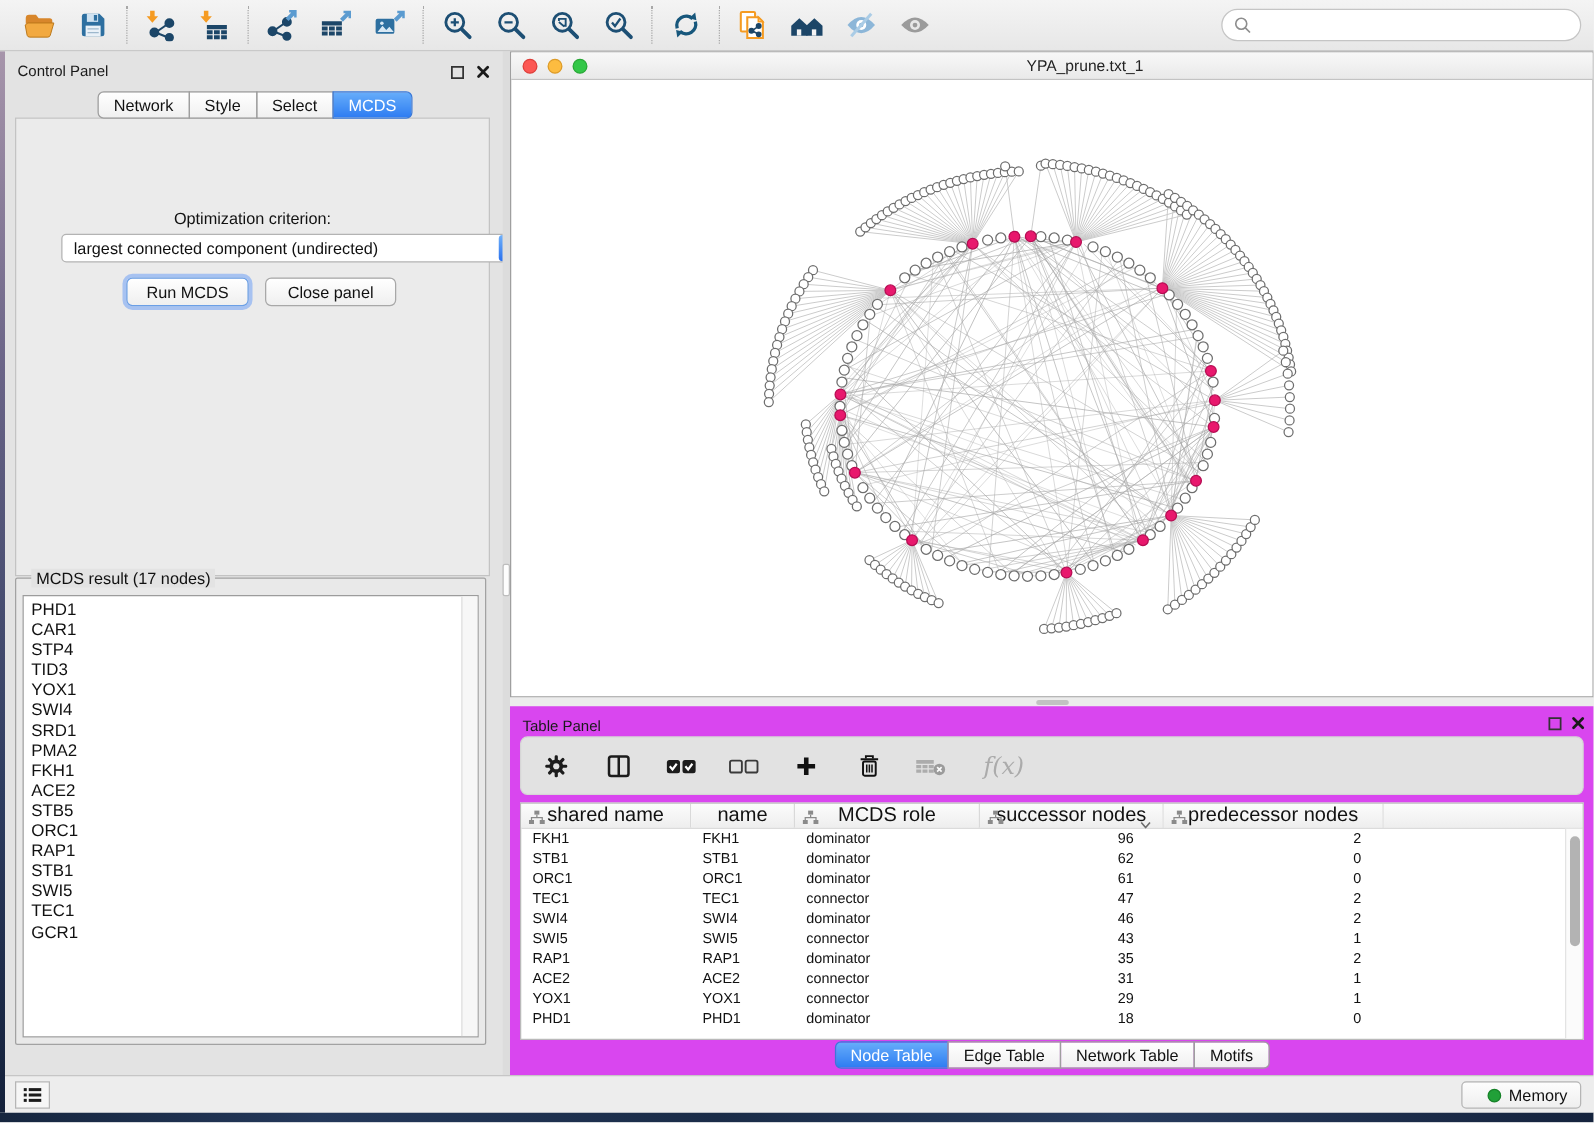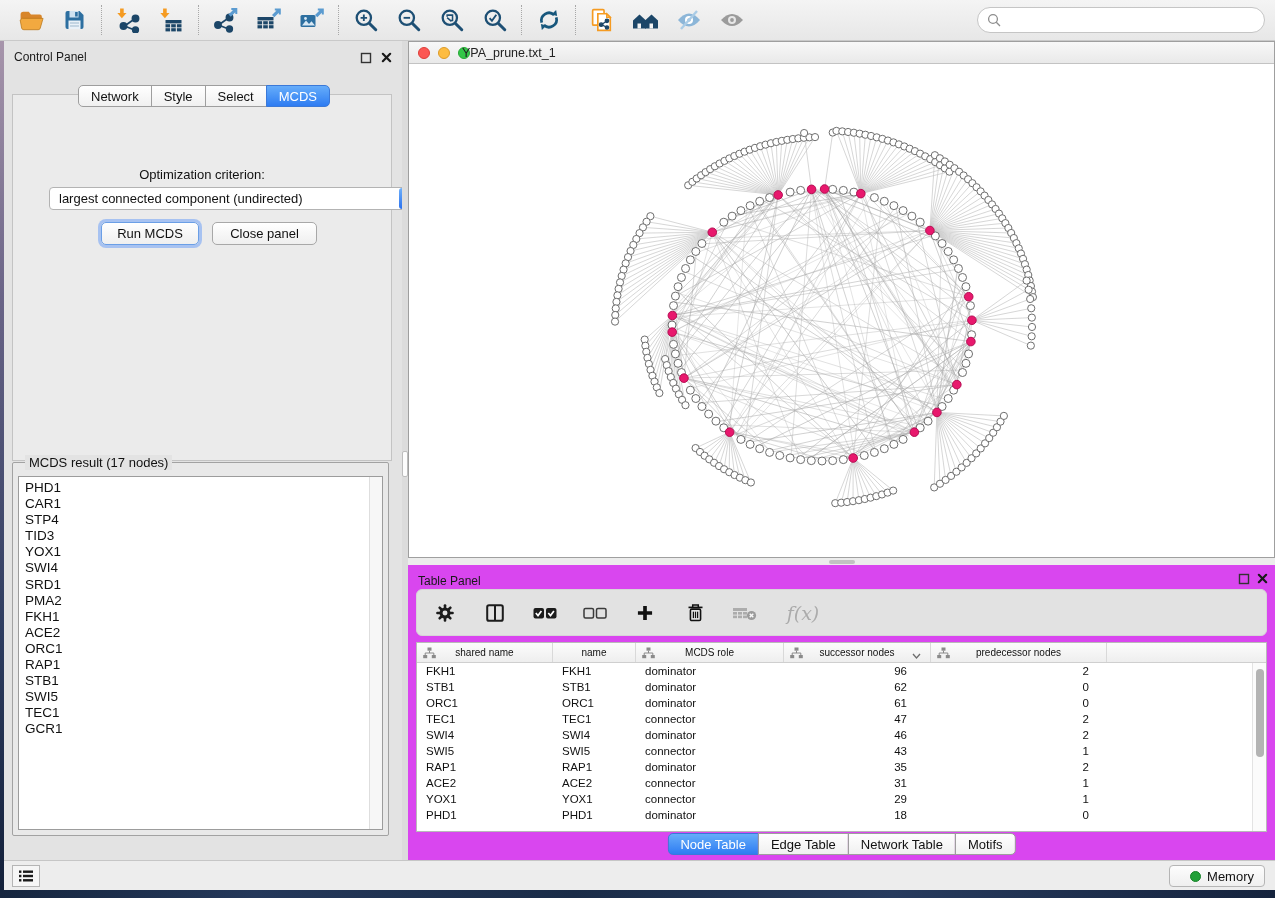--- a/index.html
+++ b/index.html
@@ -20,21 +20,21 @@
 
   
   .control-panel{position:absolute;left:4px;top:41px;width:398px;height:819px;background:#e3e3e3;padding-left:36px;}
   .panel-title{position:absolute;left:10px;top:9px;font-size:12px;color:#1a1a1a;}
   .win-btn{position:absolute;top:10px;width:13px;height:13px;background:none;border:none;padding:0;display:flex;align-items:center;justify-content:center;}
   .seg-tabs{display:flex;}
   .seg{height:22px;border:1px solid #9e9e9e;margin-left:-1px;background:linear-gradient(#ffffff,#f0f0f0);font-size:13px;color:#111;display:flex;align-items:center;justify-content:center;padding:0 12px;}
   .seg:first-child{border-radius:5px 0 0 5px;margin-left:0;}
   .seg:last-child{border-radius:0 5px 5px 0;}
   .seg.active{background:linear-gradient(#66adfa,#2e7cf2);color:#fff;border-color:#3b79d8;}
-  .cp-tabs{position:absolute;left:74px;top:44px;z-index:2;}
+  .cp-tabs{position:absolute;left:74px;top:32px;z-index:2;}
   .cp-box{position:absolute;left:8px;top:53px;width:380px;height:367px;background:#ebebeb;border:1px solid #c3c3c3;}
   .opt-label{position:absolute;left:0;top:72px;width:100%;text-align:center;font-size:13px;color:#111;}
   .dropdown{position:absolute;left:36px;top:92px;width:371px;height:23px;background:#fff;border:1px solid #b3b3b3;border-radius:4px;display:flex;align-items:center;gap:16px;}
   .dropdown .dd-text{flex:1;font-size:13px;padding-left:9px;color:#111;white-space:nowrap;overflow:hidden;}
   .dd-step{width:19px;height:21px;margin-right:1px;border-radius:3px;background:linear-gradient(#6fb0fa,#2a71ee);display:flex;flex-direction:column;align-items:center;justify-content:center;gap:2px;}
   .btn{background:linear-gradient(#ffffff,#efefef);border:1px solid #a8a8a8;border-radius:5px;font-size:13px;color:#111;height:23px;font-family:"Liberation Sans",sans-serif;}
   .btn-run{position:absolute;left:88px;top:127px;width:98px;box-shadow:0 0 0 3px rgba(112,160,245,.55);border-color:#6b9fe6;}
   .btn-close{position:absolute;left:199px;top:127px;width:105px;}
   .mcds-fieldset{position:absolute;left:8px;top:421px;width:377px;height:374px;border:1px solid #a2a2a2;border-radius:2px;background:#e9e9e9;}
   .mcds-legend{position:absolute;left:12px;top:-8px;background:#e3e3e3;padding:0 4px;font-size:13px;color:#111;}
@@ -49,31 +49,31 @@
   .h-split .grab{position:absolute;left:50%;top:1.5px;width:26px;height:4px;margin-left:-13px;background:#c2c2c2;border-radius:2px;}
 
   
   .net-win{position:absolute;left:408px;top:41px;width:867px;height:517px;background:#fff;border:1px solid #9f9f9f;}
   .net-titlebar{position:absolute;left:0;top:0;right:0;height:22px;background:linear-gradient(#f8f8f8,#e9e9e9);border-bottom:1px solid #c3c3c3;}
   .lights{position:absolute;left:9px;top:5px;display:flex;gap:8px;}
   .light{width:12px;height:12px;border-radius:50%;}
   .light.red{background:#fc5753;border:1px solid #de3e39;}
   .light.yellow{background:#fdbc40;border:1px solid #dd9b27;}
   .light.green{background:#33c748;border:1px solid #27a835;}
-  .net-title{position:absolute;left:17px;right:0;top:4px;font-size:12.5px;color:#222;margin-left:36px;}
+  .net-title{position:absolute;left:17px;right:0;top:4px;text-align:center;font-size:12.5px;color:#222;margin-left:36px;}
   .net-canvas{position:absolute;left:0;top:22px;}
 
   
   .table-panel{position:absolute;left:408px;top:565px;width:867px;height:295px;background:#d946ef;}
   .tp-toolbar{position:absolute;left:8px;top:24px;width:851px;height:47px;background:#e2e2e2;border:1px solid #d6d6d6;border-radius:6px;display:flex;align-items:center;padding-left:14px;gap:22px;}
   .tpb{background:none;border:none;padding:0;width:28px;height:28px;display:flex;align-items:center;justify-content:center;}
   .fx{font-family:"DejaVu Serif",serif;font-style:italic;font-size:19px;color:#ababab;}
   .dtable{position:absolute;left:8px;top:77px;width:851px;height:190px;background:#fff;border:1px solid #b9b9b9;overflow:hidden;}
   .thead{display:grid;grid-template-columns:136px 83px 148px 147px 176px 1fr;height:20px;border-bottom:1px solid #cfcfcf;}
-  .th{position:relative;background:linear-gradient(#fcfcfc,#eeeeee);border-right:1px solid #d9d9d9;font-size:10px;color:#111;display:flex;align-items:center;justify-content:center;}
+  .th{position:relative;background:linear-gradient(#fcfcfc,#eeeeee);border-right:1px solid #d9d9d9;font-size:16px;color:#111;display:flex;align-items:center;justify-content:center;}
   .th:last-child{border-right:none;}
   .th .hicon{position:absolute;left:6px;top:4px;}
   .th .sort{position:absolute;right:9px;top:7px;}
   .trow{display:grid;grid-template-columns:136px 83px 148px 147px 176px 1fr;height:16px;}
   .td{font-size:11.5px;color:#111;line-height:16px;white-space:nowrap;overflow:hidden;padding-left:9px;}
   .td.num{text-align:right;padding-left:0;}
   .td.num.c4{padding-right:24px;}
   .td.num.c5{padding-right:18px;}
   .tscroll{position:absolute;right:0;top:20px;width:14px;bottom:0;background:#fbfbfb;border-left:1px solid #e3e3e3;}
   .tscroll .thumb{position:absolute;left:2.5px;top:6px;width:8px;height:88px;background:#b3b3b3;border-radius:4px;}
@@ -299,20 +299,21 @@
           <div class="mcds-item" style="margin-top: 3px;">PHD1</div>
           <div class="mcds-item">CAR1</div>
           <div class="mcds-item">STP4</div>
           <div class="mcds-item">TID3</div>
           <div class="mcds-item">YOX1</div>
           <div class="mcds-item">SWI4</div>
           <div class="mcds-item">SRD1</div>
           <div class="mcds-item">PMA2</div>
           <div class="mcds-item">FKH1</div>
           <div class="mcds-item">ACE2</div>
+          <div class="mcds-item">STB5</div>
           <div class="mcds-item">ORC1</div>
           <div class="mcds-item">RAP1</div>
           <div class="mcds-item">STB1</div>
           <div class="mcds-item">SWI5</div>
           <div class="mcds-item">TEC1</div>
           <div class="mcds-item">GCR1</div>
           <div class="mcds-scroll"></div>
         </div>
     </div>
   </div>

